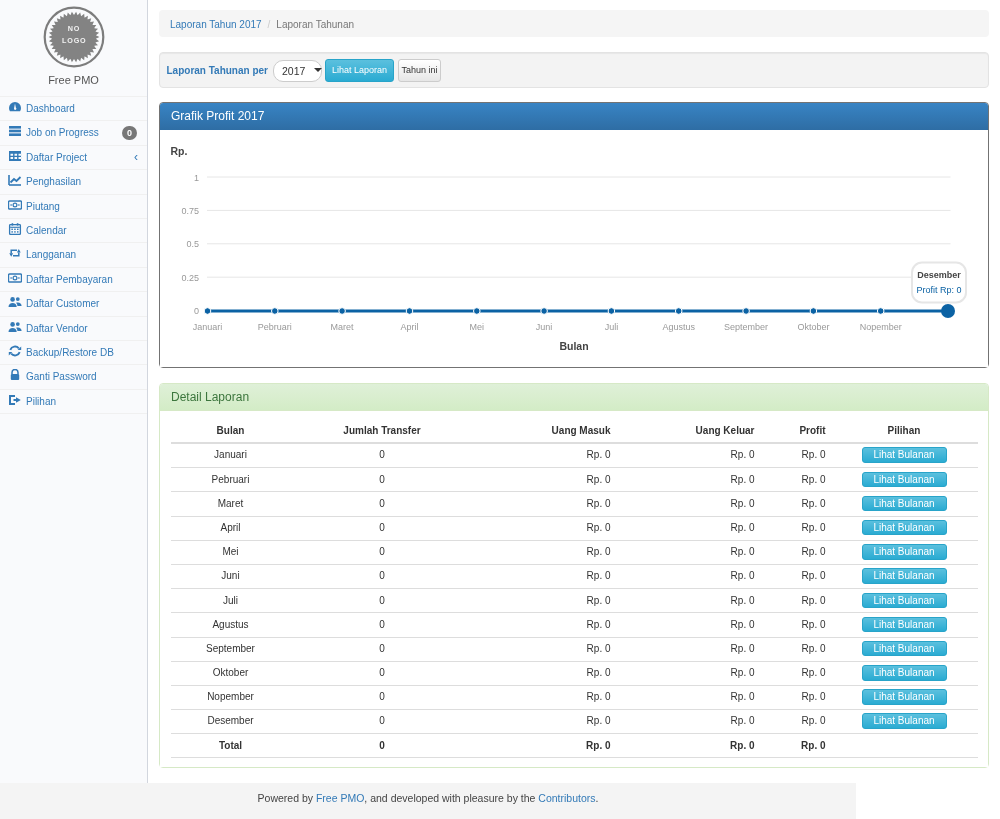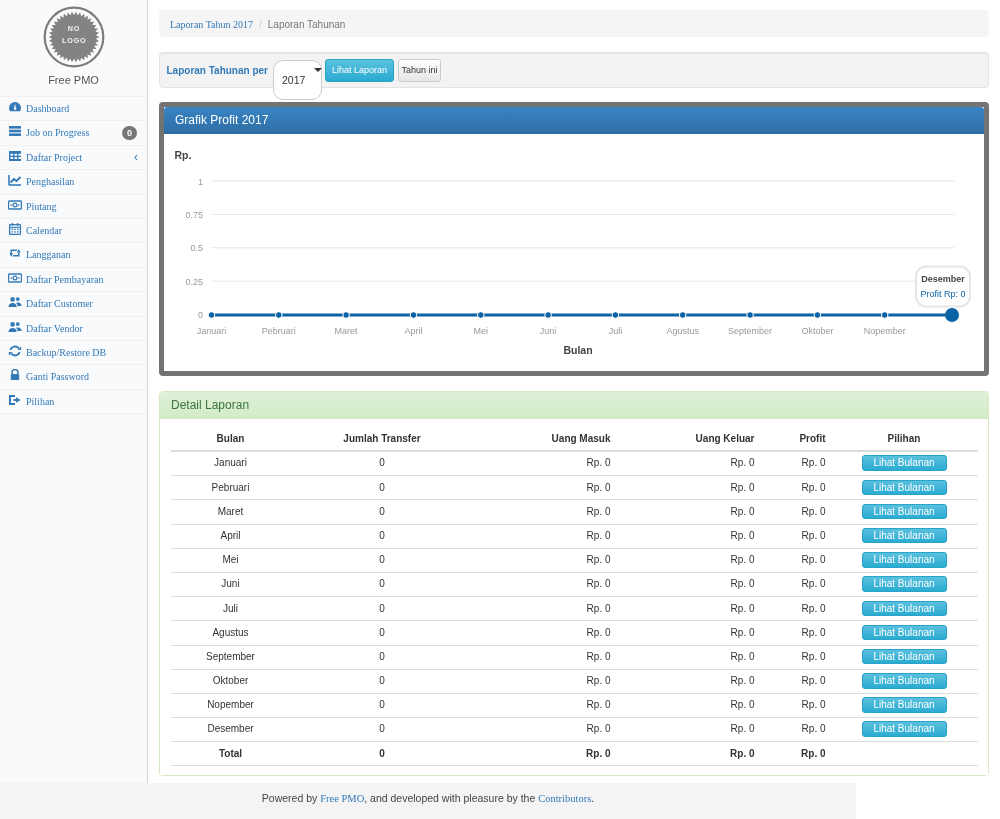--- a/index.html
+++ b/index.html
@@ -1,18 +1,18 @@
 <!DOCTYPE html>
 <html><head>
 <meta charset="utf-8">
 <style>
 * { box-sizing: border-box; }
 html,body { margin:0; padding:0; width:1000px; height:819px; overflow:hidden;
   font-family:"Liberation Sans", sans-serif; font-size:10px; color:#333; background:#fff; }
-a { color:#337ab7; text-decoration:none;font-family:Liberation Serif, serif; }
+a { color:#337ab7; text-decoration:none; }
 
 
 .sidebar { position:absolute; left:0; top:0; width:148px; height:783px;
   background:#f9fafc; border-right:1px solid #d2d6de; }
 .logo-box { text-align:center; padding-top:6px; }
 .brand { text-align:center; font-size:11px; line-height:13px; color:#555; margin-top:4px; }
 .menu { list-style:none; margin:9px 0 0 0; padding:0; border-top:1px solid #f0f0f0; }
 .menu li { position:relative; height:24.4px; line-height:23.4px; border-bottom:1px solid #f0f0f0;
   padding-left:8px; white-space:nowrap; }
 .menu li a { font-size:10px; color:#337ab7; }
@@ -22,34 +22,34 @@
 .menu .chev { position:absolute; right:9px; top:0; color:#337ab7; font-size:12px; }
 
 
 .main { position:absolute; left:148px; top:0; width:852px; padding:10px 11px 0 11px; }
 .breadcrumb { height:27px; background:#f5f5f5; border-radius:4px; padding:5px 11px;
   line-height:19px; margin-bottom:15px; color:#777; }
 .breadcrumb .sep { color:#ccc; padding:0 6px; }
 .well { position:relative; height:36px; background:#f3f3f3; border:1px solid #e3e3e3;
   border-radius:4px; margin-bottom:14px; box-shadow:inset 0 1px 1px rgba(0,0,0,.05); }
 .well .lbl { position:absolute; left:6.5px; top:10px; line-height:16px; font-weight:bold; color:#337ab7; }
-.well select { position:absolute; left:113px; top:6.5px; width:49px; height:40px;
+.well select { position:absolute; left:113px; top:6.5px; width:49px; height:22px;
   border:1px solid #ccc; border-radius:10px; background:#fff; font-family:"Liberation Sans",sans-serif;
   font-size:10.5px; color:#333; padding-left:8px;
   -webkit-appearance:none; appearance:none; }
 .well .caret { position:absolute; left:154px; top:15px; width:0; height:0;
   border-left:4px solid transparent; border-right:4px solid transparent; border-top:4.5px solid #333; }
 .btn { display:inline-block; border-radius:3px; text-align:center; font-size:9px; white-space:nowrap; }
 .btn-info { background:linear-gradient(#5bc0de,#2aabd2); border:1px solid #28a4c9; color:#fff; }
 .btn-default { background:linear-gradient(#ffffff,#e6e6e6); border:1px solid #ccc; color:#333; }
 .well .b1 { position:absolute; left:165px; top:6px; width:69px; height:23px; line-height:21px; }
 .well .b2 { position:absolute; left:238px; top:6px; width:43px; height:23px; line-height:21px; }
 
 .panel { border-radius:4px; margin-bottom:15px; }
-.panel-primary { border:5px solid #737373; }
+.panel-primary { border:1px solid #737373; }
 .panel-primary .panel-heading { height:27px; background:linear-gradient(#3884c4,#2e6da4);
   color:#fff; padding:5px 11px; font-size:12px; line-height:17px; border-radius:3px 3px 0 0; }
 .panel-success { border:1px solid #d6e9c6; }
 .panel-success .panel-heading { height:27.5px; background:linear-gradient(#dff0d8,#d3ecc6);
   color:#3c763d; padding:5px 11px; font-size:12px; line-height:17px; border-bottom:1px solid #d6e9c6; border-radius:3px 3px 0 0; }
 .chart-body { position:relative; height:236.5px; background:#fff; }
 .table-body { background:#fff; padding:7.5px 10.5px 9px 10.5px; }
 
 table.rpt { width:100%; border-collapse:collapse; table-layout:fixed; }
 table.rpt th { font-weight:bold; font-size:10px; padding:3px 5px 2px 5px; line-height:18.5px; border-bottom:2px solid #ddd; text-align:center; }

